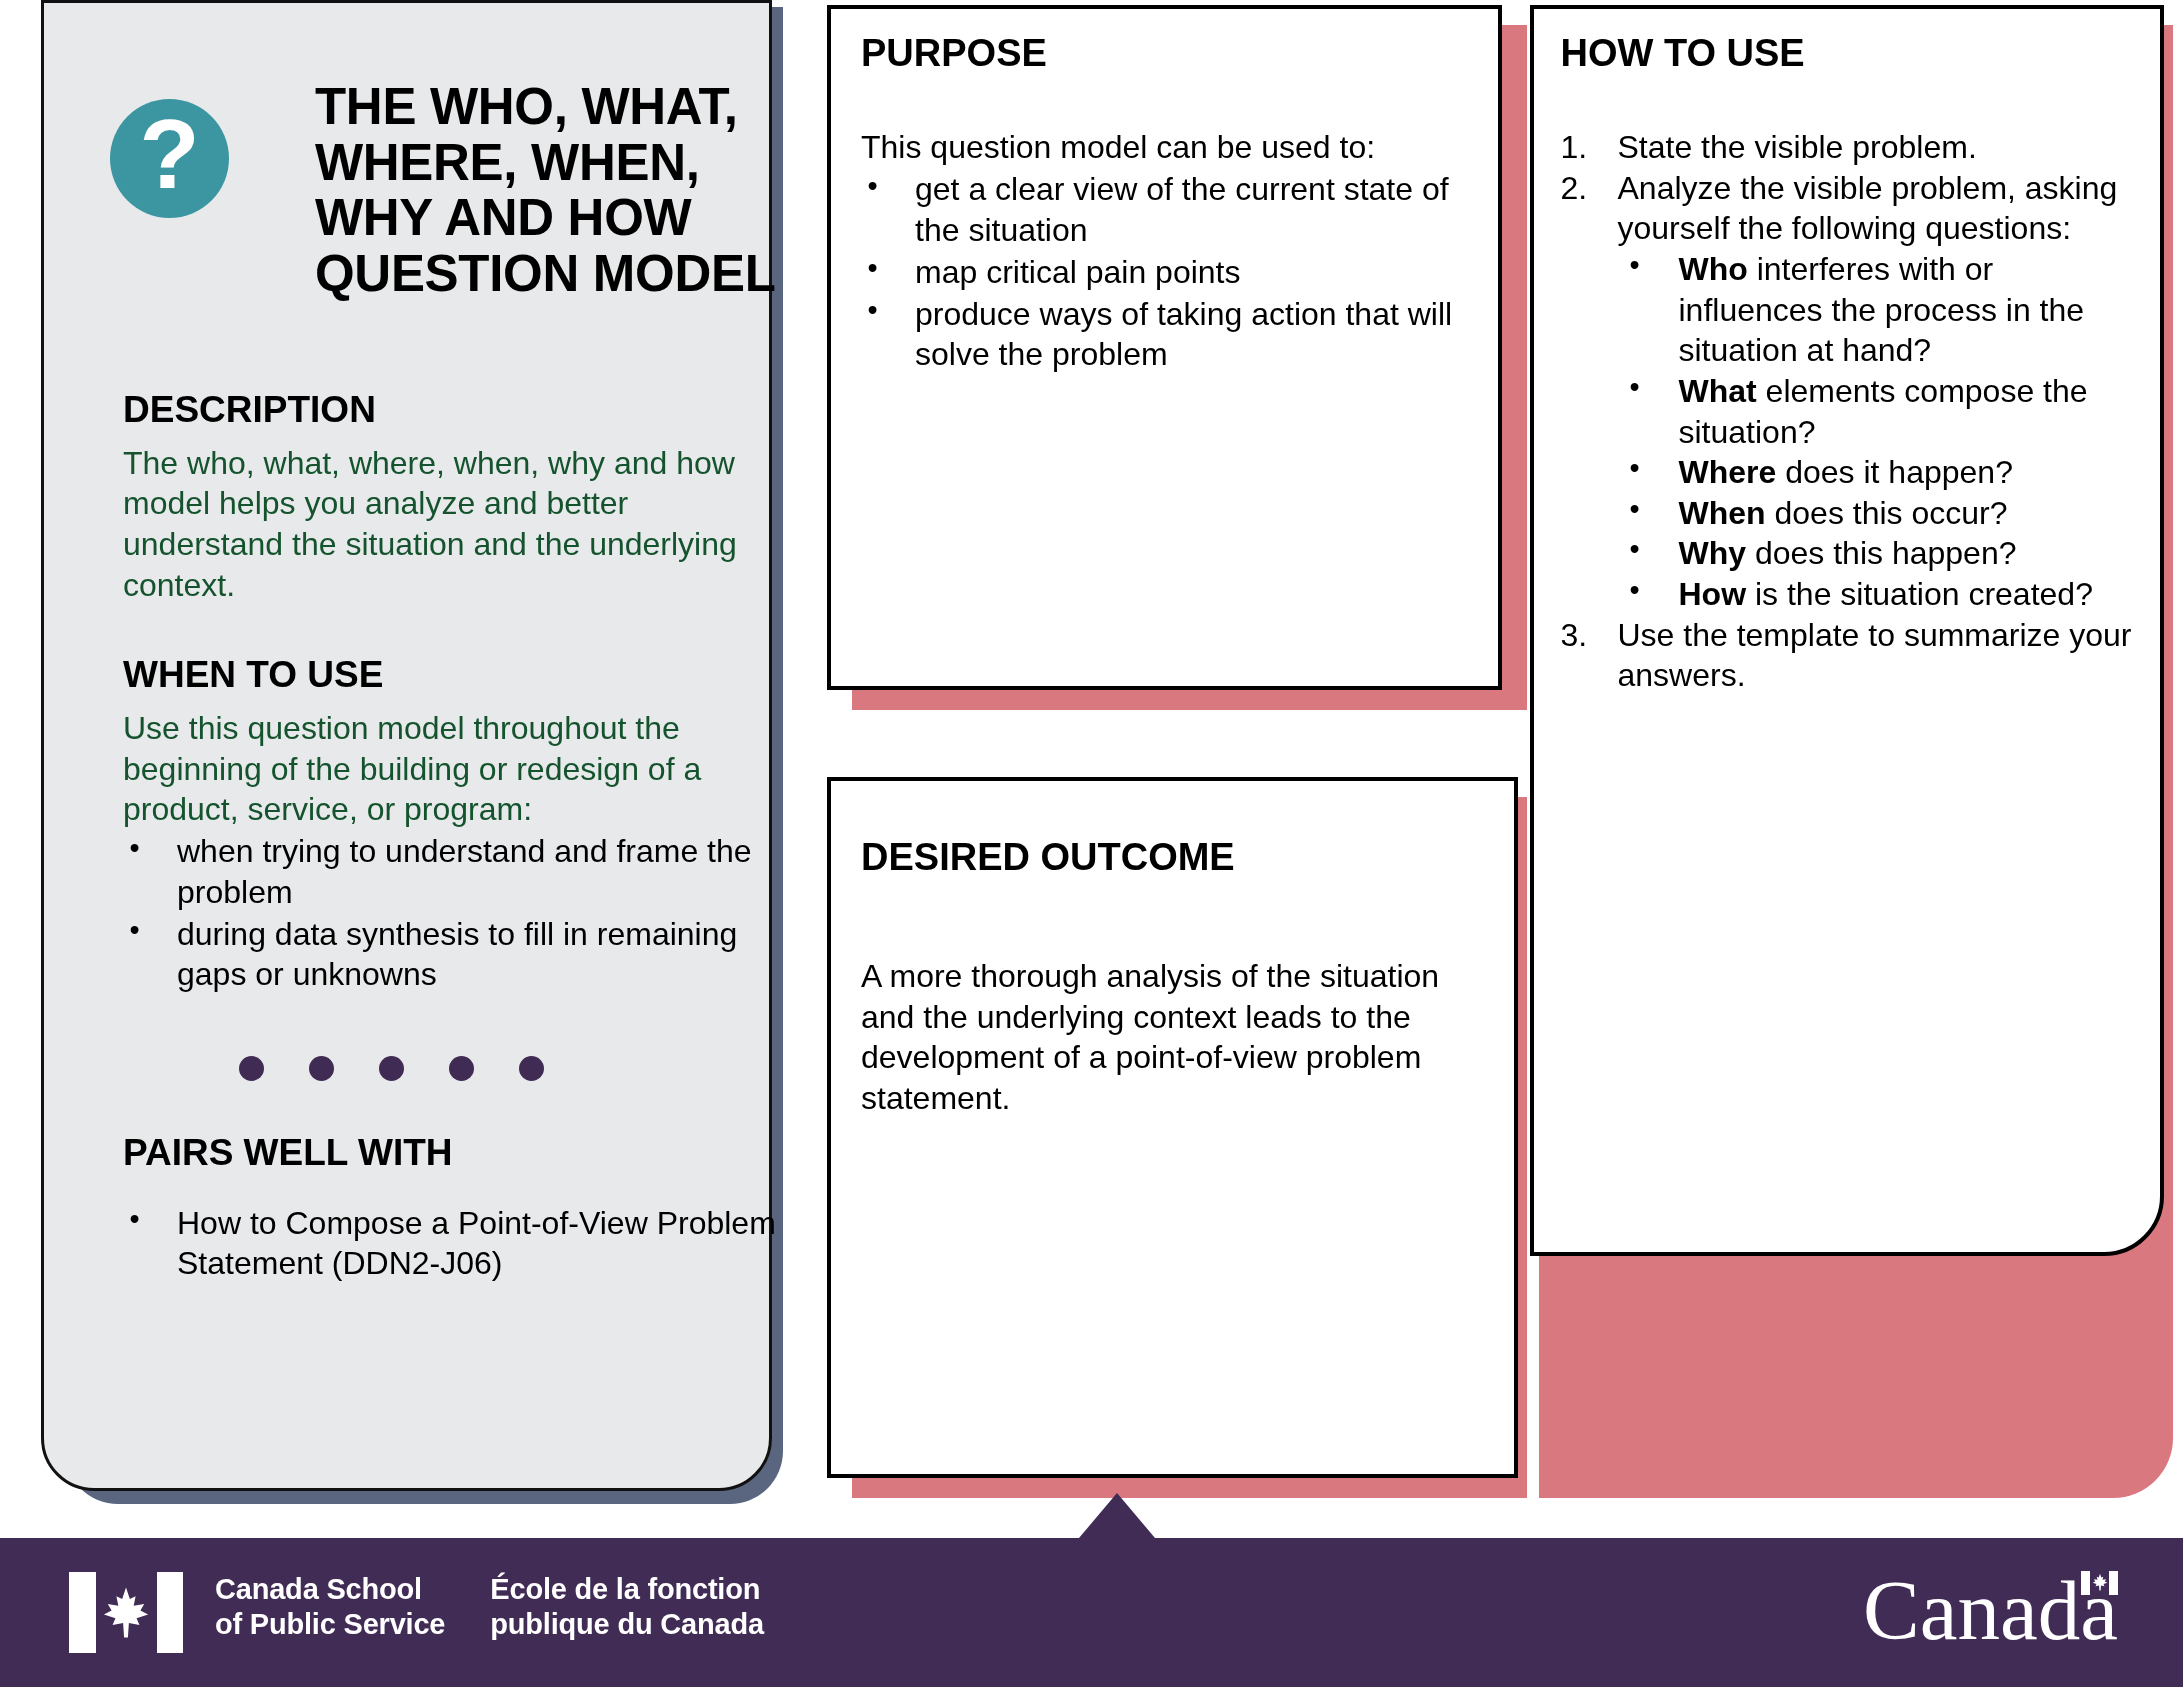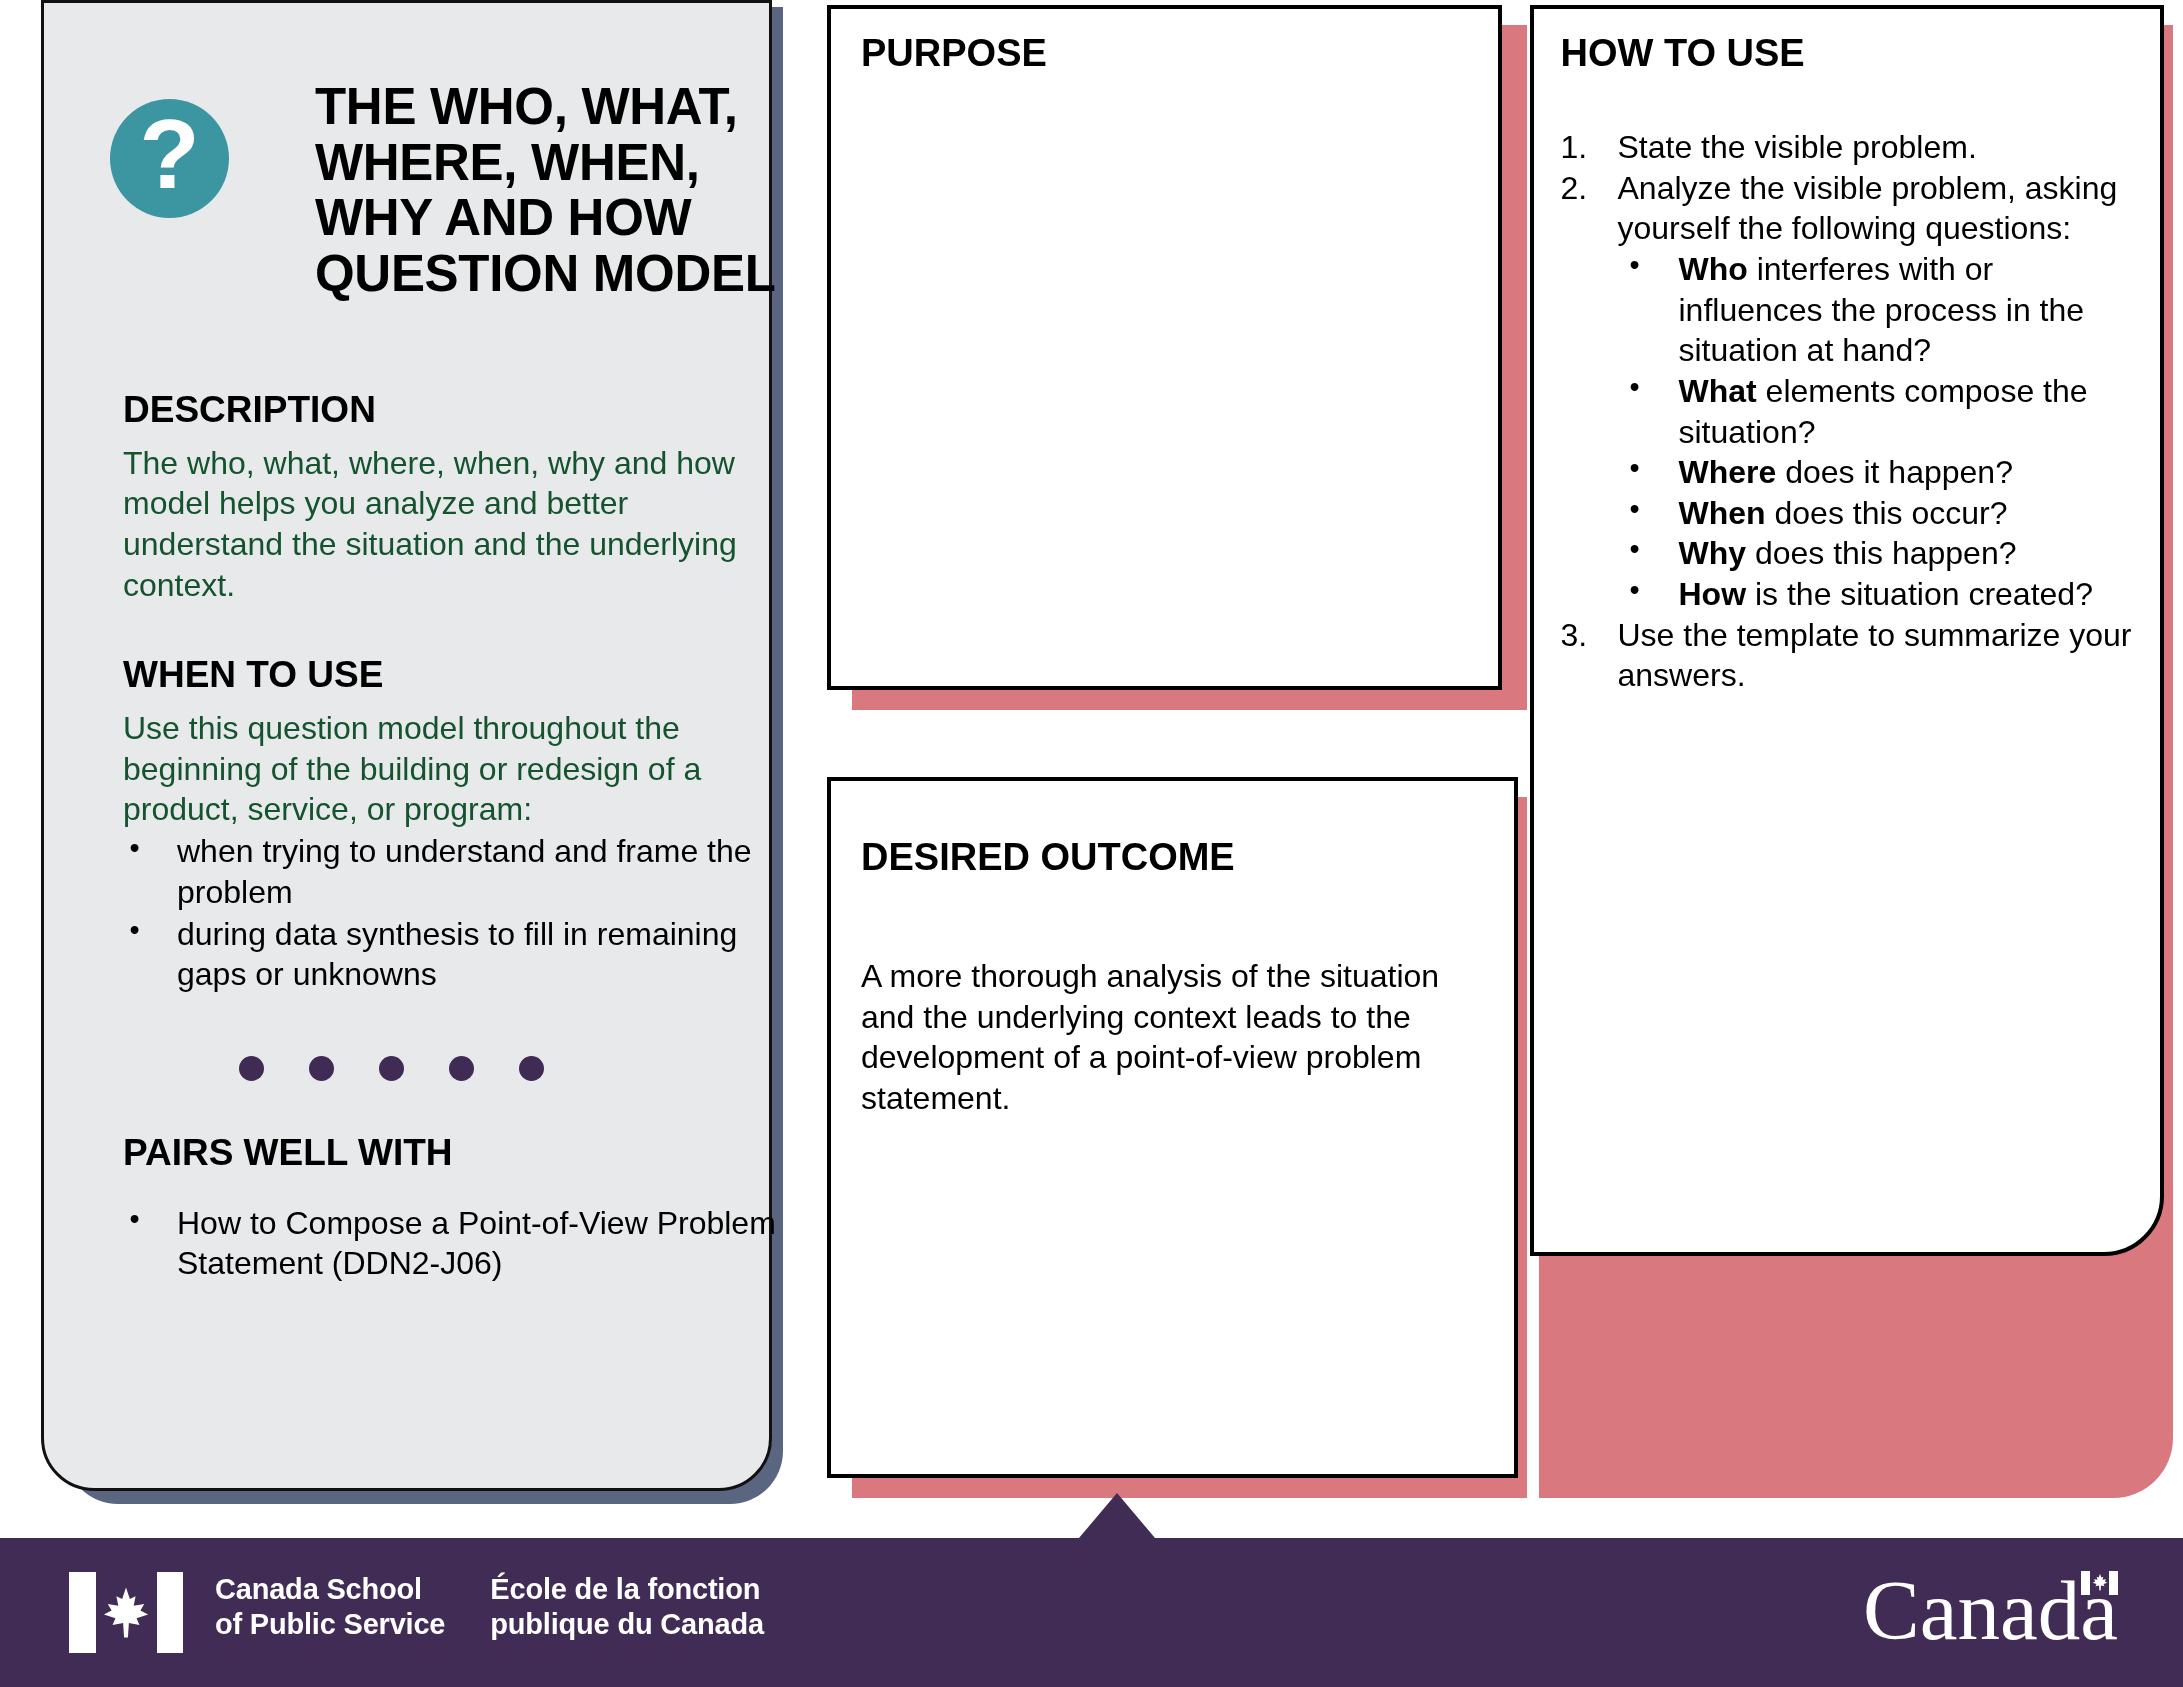--- a/index.html
+++ b/index.html
@@ -194,20 +194,28 @@
           <li>How to Compose a Point-of-View Problem Statement (DDN2-J06)</li>
         </ul>
 
       </div>
     </div>
   </div>
 
   <div id="purpose-shadow" class="card-shadow"></div>
   <div id="purpose-card" class="card">
     <div class="card-title">PURPOSE</div>
+    <div class="card-body">
+      <div>This question model can be used to:</div>
+      <ul class="bul">
+        <li>get a clear view of the current state of the situation</li>
+        <li>map critical pain points</li>
+        <li>produce ways of taking action that will solve the problem</li>
+      </ul>
+    </div>
   </div>
 
   <div id="outcome-shadow" class="card-shadow"></div>
   <div id="outcome-card" class="card">
     <div class="card-title">DESIRED OUTCOME</div>
     <div class="card-body">A more thorough analysis of the situation and the underlying context leads to the development of a point-of-view problem statement.</div>
   </div>
 
   <div id="howto-shadow" class="card-shadow"></div>
   <div id="howto-card" class="card">

